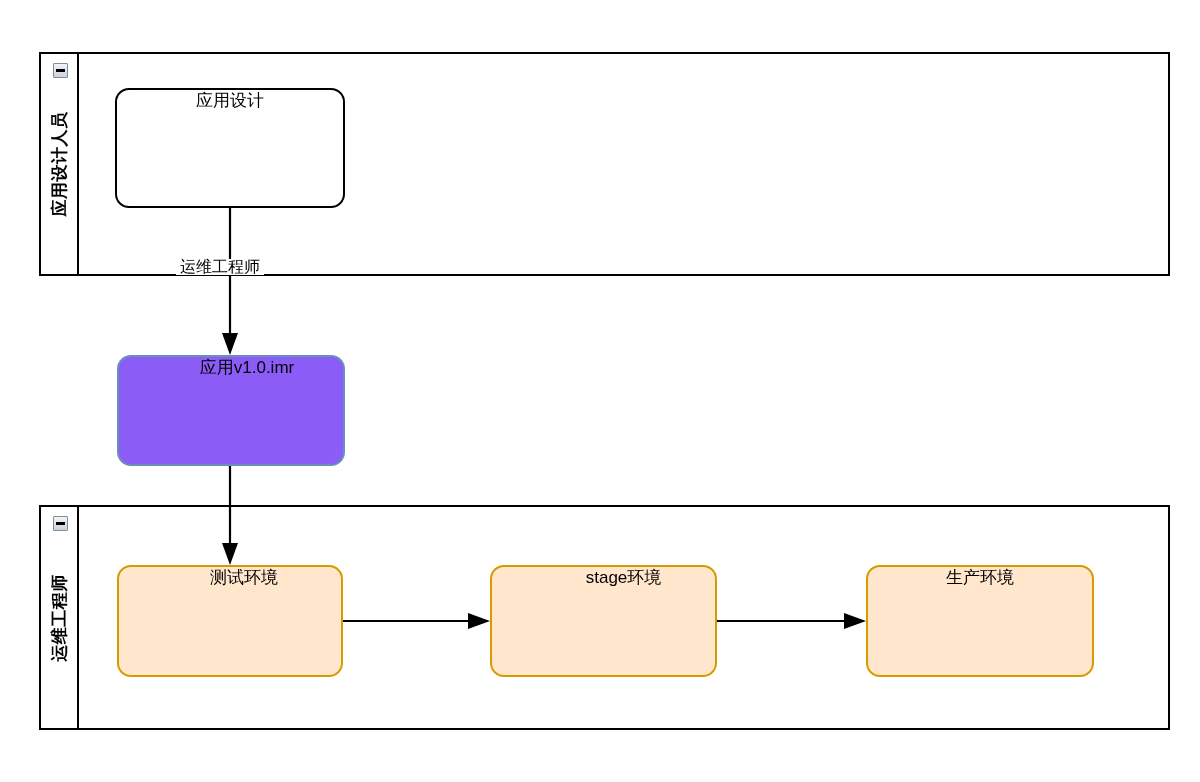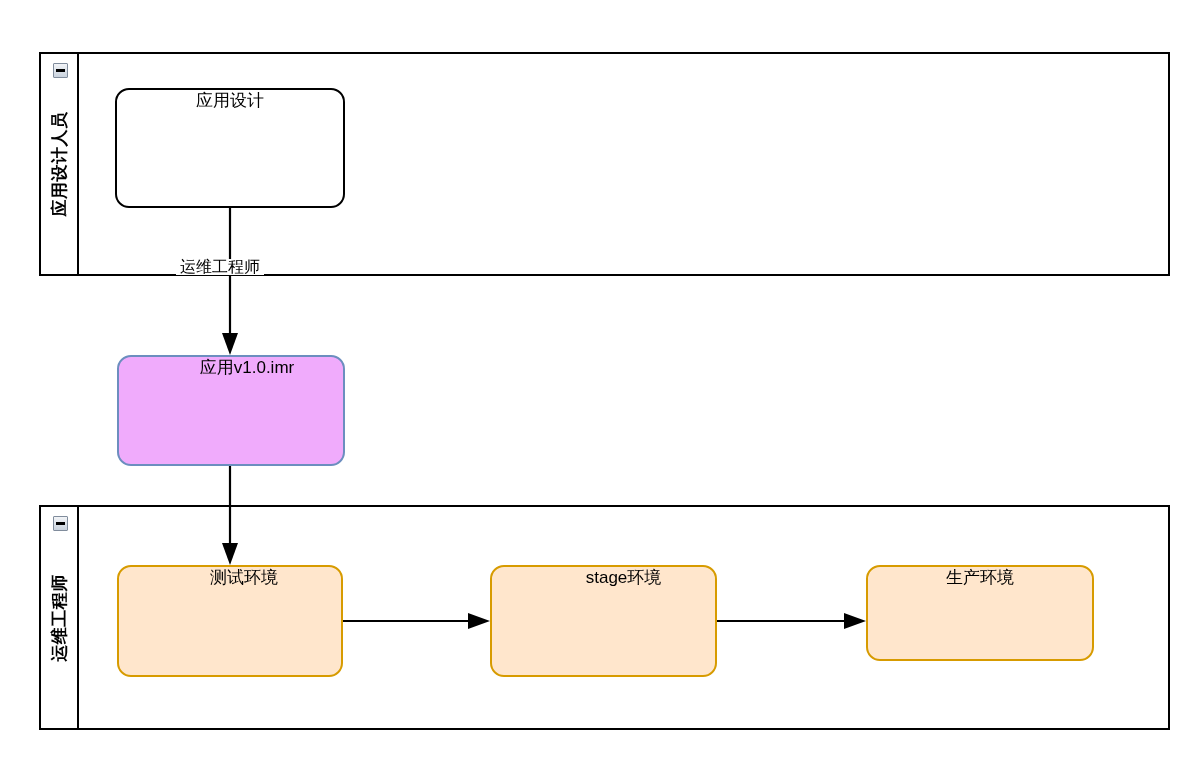--- a/index.html
+++ b/index.html
@@ -91,21 +91,21 @@
     align-items: flex-start;
     justify-content: center;
     text-align: center;
     font-size: 17px;
     color: #000000;
     line-height: 1.25;
     border-width: 2px;
     border-style: solid;
   }
   .node-white  { background: #ffffff; border-color: #000000; }
-  .node-blue   { background: #f0abfc; border-color: #6c8ebf; padding-left: 32px; }
+  .node-blue   { background: #8b5cf6; border-color: #6c8ebf; padding-left: 32px; }
   .node-orange { background: #ffe6cc; border-color: #d79b00; }
 
   
   .edge-svg {
     position: absolute;
     left: 0;
     top: 0;
     width: 1200px;
     height: 782px;
     overflow: visible;
@@ -175,17 +175,17 @@
   </div>
 
   <div class="node node-orange" style="left:117px; top:565px; width:226px; height:112px;padding-left:28px;">
     <span>测试环境</span>
   </div>
 
   <div class="node node-orange" style="left:490px; top:565px; width:227px; height:112px;padding-left:40px;">
     <span>stage环境</span>
   </div>
 
-  <div class="node node-orange" style="left:866px; top:565px; width:228px; height:96px;font-family:Liberation Serif, serif;">
+  <div class="node node-orange" style="left:866px; top:565px; width:228px; height:112px;font-family:Liberation Serif, serif;">
     <span>生产环境</span>
   </div>
 
 </div>
 
 </body></html>

